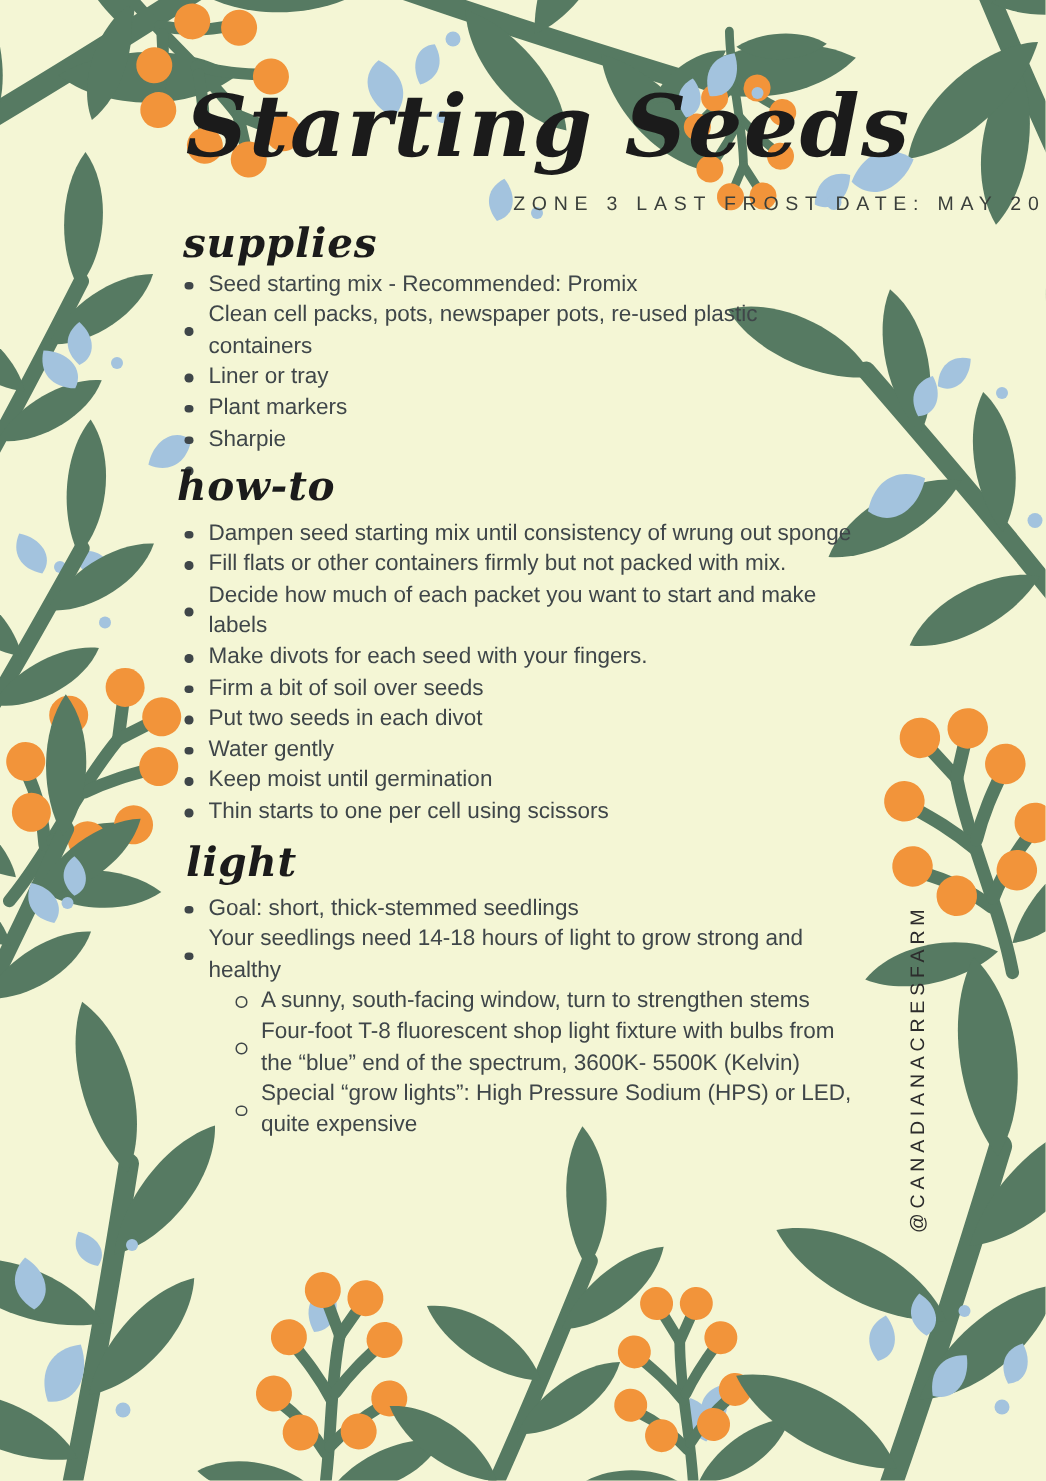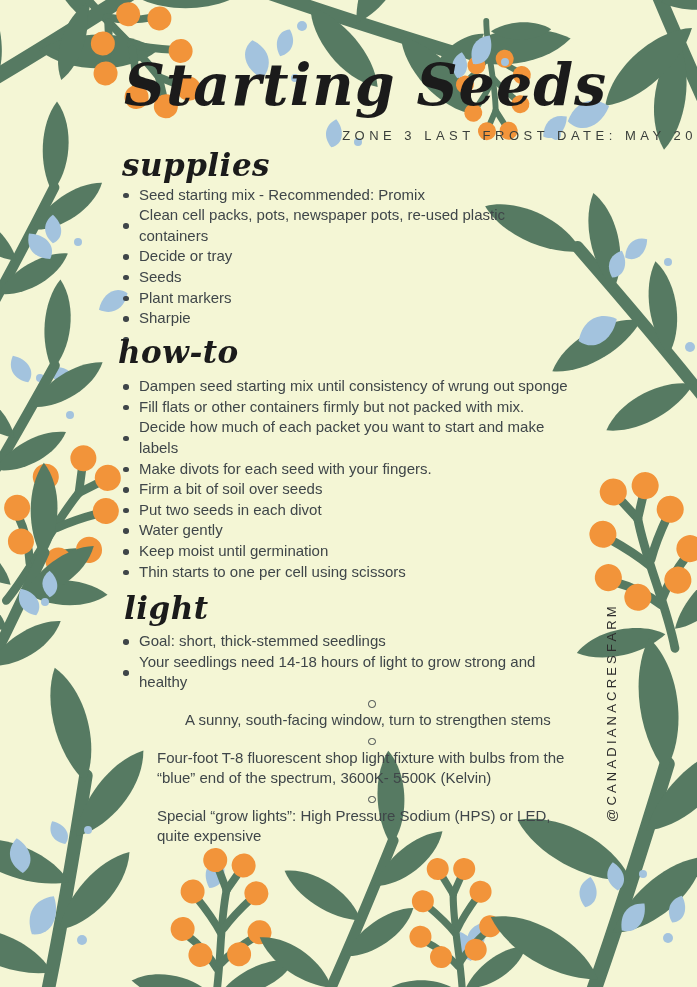--- a/index.html
+++ b/index.html
@@ -23,37 +23,37 @@
     font-size:57px;line-height:1.15;color:var(--heading_ink);
     letter-spacing:1px;
   }
   .subtitle{
     margin-top:10px;text-align:right;
     font-size:13px;letter-spacing:4.5px;color:#3a3f3b;font-weight:500;
   }
   .sections{margin:4px 118px 0 122px;position:relative;}
   .script-heading{
     font-family:"DejaVu Serif",serif;font-style:italic;font-weight:700;
-    font-size:31px;color:var(--heading_ink);letter-spacing:.5px;
+    font-size:27px;color:var(--heading_ink);letter-spacing:.5px;
     position:relative;z-index:3;
   }
   .heading-supplies{margin:2px 0 2px 0;}
   .heading-howto{margin:-15px 0 6px -4px;}
   .heading-light{margin:8px 0 5px 2px;}
   ul.list{list-style:none;margin:0;padding:0;}
   ul.list li{
     display:flex;align-items:center;
     font-size:15px;line-height:20.6px;color:var(--body_text);
   }
   ul.list li .bullet{flex:0 0 17px;display:block;position:relative;height:20.6px;}
   ul.list li.level1 .bullet::after{
     content:"";position:absolute;left:1px;top:8px;width:5.5px;height:5.5px;
     border-radius:50%;background:var(--body_text);
   }
-  ul.list li.level2{margin-left:35px;flex-direction:column;}
+  ul.list li.level2{margin-left:35px;}
   ul.list li.level2 .bullet::after{
     content:"";position:absolute;left:0;top:7px;width:5.5px;height:5.5px;
     border-radius:50%;border:1.6px solid var(--body_text);background:transparent;
   }
   ul.list li .txt{display:block;max-width:430px;}
   .handle{
     position:absolute;z-index:2;right:78px;top:572px;height:250px;
     writing-mode:vertical-rl;transform:rotate(180deg);
     font-size:13px;letter-spacing:3.2px;color:#2c2c2c;font-weight:500;
     white-space:nowrap;
@@ -196,25 +196,21 @@
         <li class="level1">
           <span class="bullet"></span>
           <span class="txt">Seed starting mix - Recommended: Promix</span>
         </li>
         <li class="level1">
           <span class="bullet"></span>
           <span class="txt">Clean cell packs, pots, newspaper pots, re-used plastic containers</span>
         </li>
         <li class="level1">
           <span class="bullet"></span>
-          <span class="txt">Decide or tray</span>
-        </li>
-        <li class="level1">
-          <span class="bullet"></span>
-          <span class="txt">Seeds</span>
+          <span class="txt">Liner or tray</span>
         </li>
         <li class="level1">
           <span class="bullet"></span>
           <span class="txt">Plant markers</span>
         </li>
         <li class="level1">
           <span class="bullet"></span>
           <span class="txt">Sharpie</span>
         </li>
         <li class="level1">

